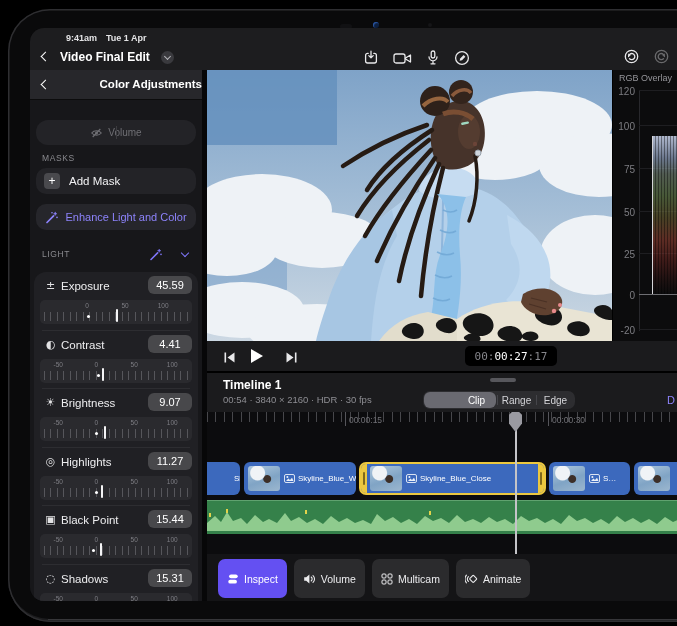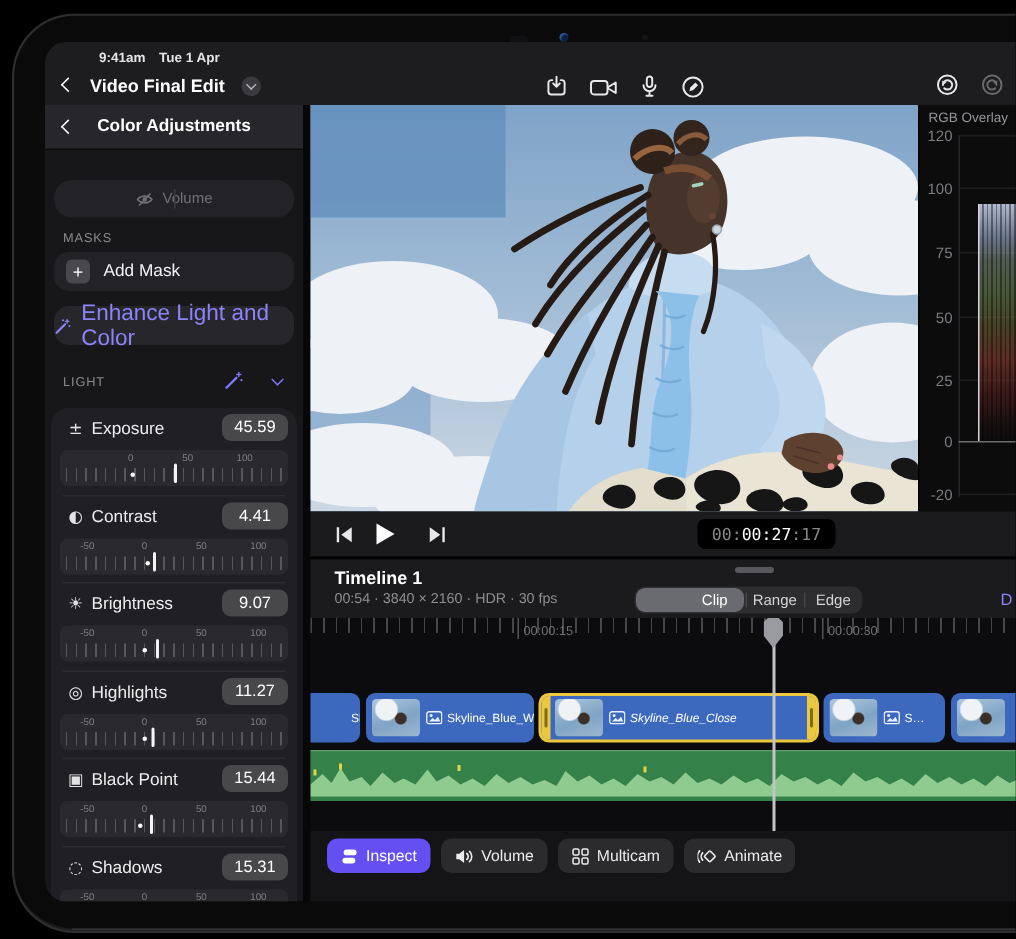--- a/index.html
+++ b/index.html
@@ -32,33 +32,33 @@
   .tb-drop .chevd{width:5px;height:5px;border-right:1.4px solid #b6b6ba;border-bottom:1.4px solid #b6b6ba;transform:rotate(45deg);margin-top:-2px;}
   .tb-icons{position:absolute;left:333px;top:2px;display:flex;gap:14px;align-items:center;height:20px;}
   .tb-icons svg,.tb-undo svg,.tb-redo svg{display:block;}
   .tb-undo{position:absolute;left:594px;top:3px;}
   .tb-redo{position:absolute;left:624px;top:3px;opacity:.38;}
 
   
   .sidebar{position:absolute;left:0;top:42px;width:172px;height:531px;background:#17171a;overflow:hidden;}
   .shead{position:absolute;left:0;top:0;width:100%;height:30px;background:#27272b;border-bottom:1px solid #0c0c0d;}
   .shead .backchev{border-color:#fff;position:absolute;left:12px;top:11px;}
-  .shead-title{position:absolute;left:0;top:8px;width:100%;text-align:center;font-size:11.5px;font-weight:bold;color:#fff;}
+  .shead-title{position:absolute;left:0;top:8px;width:100%;text-align:right;font-size:11.5px;font-weight:bold;color:#fff;}
   .segDR{position:absolute;left:6px;top:50px;width:160px;height:25px;background:#232327;border-radius:12px;display:flex;}
   .segDR .half{flex:1;display:flex;align-items:center;justify-content:center;gap:5px;font-size:10px;}
   .segDR .div{position:absolute;left:50%;top:6px;width:1px;height:13px;background:#3c3c40;}
   .dim-t{color:#6f6f74;} .mid-t{color:#a6a6ab;}
   .sec-label{position:absolute;left:12px;font-size:8.5px;letter-spacing:.6px;color:#8a8a8f;}
   .addmask{position:absolute;left:6px;top:98px;width:160px;height:26px;background:#232327;border-radius:10px;display:flex;align-items:center;}
   .plusbox{width:16px;height:16px;margin-left:8px;border-radius:4px;background:#49494d;color:#fff;
            display:flex;align-items:center;justify-content:center;font-size:12px;line-height:1;}
   .addmask .lbl{margin-left:9px;font-size:11.5px;color:#f2f2f4;}
   .enhance{position:absolute;left:6px;top:134px;width:160px;height:26px;background:#26262b;border-radius:10px;
            display:flex;align-items:center;justify-content:center;gap:7px;}
-  .enhance .lbl{font-size:15px;color:#8d83fb;font-weight:500;}
+  .enhance .lbl{font-size:11px;color:#8d83fb;font-weight:500;text-align:center;}
   .lightrow{position:absolute;left:0;top:176px;width:100%;height:18px;}
   .lightrow .wand{position:absolute;right:40px;top:1px;}
   .lightrow .chevd{position:absolute;right:14px;top:4px;width:6px;height:6px;border-right:1.7px solid #7f76fa;border-bottom:1.7px solid #7f76fa;transform:rotate(45deg);}
 
   .sliders{position:absolute;left:4px;top:202px;width:164px;height:340px;background:#202024;border-radius:12px 12px 0 0;overflow:hidden;}
   .srow{position:absolute;left:0;width:100%;height:58.5px;}
   .srow .bline{position:absolute;left:8px;right:8px;bottom:0;height:1px;background:#2d2d31;}
   .sicon{position:absolute;left:9px;top:7px;width:15px;text-align:center;font-size:11px;color:#e2e2e4;
          font-family:"DejaVu Sans",sans-serif;line-height:14px;}
   .slabel{position:absolute;left:27px;top:8px;font-size:11.5px;color:#ededef;font-weight:500;}
@@ -116,35 +116,35 @@
   .rtick{position:absolute;top:39px;width:1px;height:14px;background:#55555a;}
 
   .clips{position:absolute;left:0;top:89px;width:100%;height:33px;}
   .clip{position:absolute;top:0;height:33px;background:#3c69bd;border-radius:6px;display:flex;align-items:center;overflow:hidden;}
   .clip .cname{font-size:8px;color:#fff;white-space:nowrap;overflow:hidden;margin-left:3px;}
   .thumb{width:32px;height:25px;margin-left:4px;border-radius:3px;flex-shrink:0;
      background:
        radial-gradient(circle at 30% 28%, #f0f3f6 0 24%, rgba(240,243,246,0) 28%),
        radial-gradient(circle at 60% 52%, #3c2f28 0 15%, rgba(60,47,40,0) 19%),
        linear-gradient(160deg,#aec7de,#80a4c5 55%,#9cb7cf);}
-  .clip.sel{border:2px solid #ecc83f;border-radius:7px;font-style:italic;}
+  .clip.sel{border:2px solid #ecc83f;border-radius:7px;}
   .handle{position:absolute;top:0;bottom:0;width:6px;background:#ecc83f;}
   .handle::after{content:"";position:absolute;left:2px;top:8px;width:2px;height:13px;border-radius:1px;background:rgba(40,30,0,.55);}
   .h-l{left:0;} .h-r{right:0;}
 
   .audio{position:absolute;left:0;top:127px;width:100%;height:34px;background:#2f7b45;border-top:1px solid rgba(190,235,190,.35);}
   .audio svg{display:block;}
 
   .playhead-line{position:absolute;left:308px;top:57px;width:1.5px;height:125px;background:#c4c4c8;}
   .playhead-handle{position:absolute;left:302px;top:39px;width:13px;height:20px;background:#9a9aa1;
      clip-path:polygon(22% 0,78% 0,100% 14%,100% 58%,50% 100%,0 58%,0 14%);}
 
   .tl-toolbar{position:absolute;left:0;top:181px;width:100%;height:49px;background:#141416;}
   .tl-buttons{position:absolute;left:11px;top:5px;display:flex;gap:7px;}
-  .tbtn{height:23px;padding:0 9px;border-radius:7px;background:#2b2b2d;color:#ececee;font-size:10.5px;
+  .tbtn{height:39px;padding:0 9px;border-radius:7px;background:#2b2b2d;color:#ececee;font-size:10.5px;
         display:flex;align-items:center;gap:5px;}
   .tbtn.active{background:#6450f2;color:#fff;}
 
   svg .st{stroke:#e8e8ea;stroke-width:1.3;fill:none;stroke-linecap:round;stroke-linejoin:round;}
   svg .fw{fill:#e8e8ea;}
 </style>
 </head>
 <body>
 
 <div class="device">

